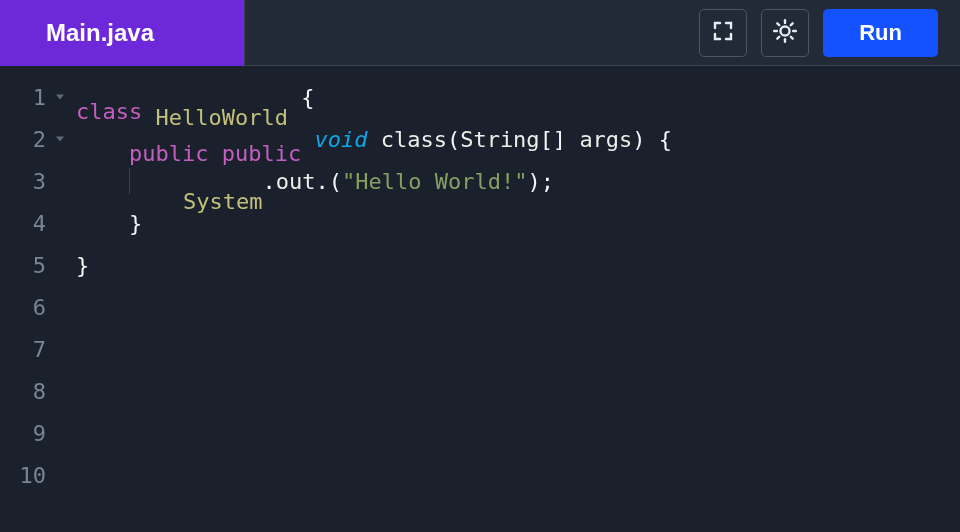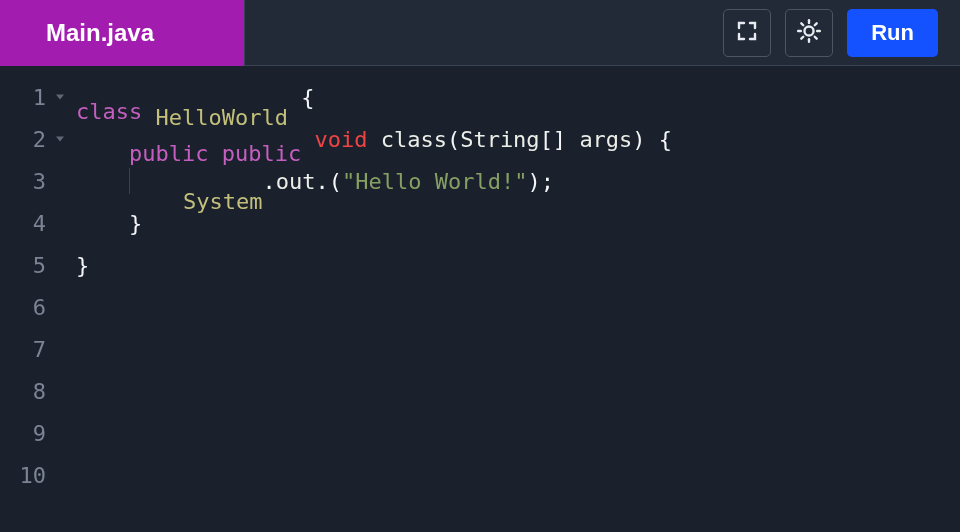--- a/index.html
+++ b/index.html
@@ -15,21 +15,21 @@
     width: 100%; height: 100%;
     background: #1a202c;
   }
   .topbar {
     display: flex; align-items: stretch;
     height: 66px;
   }
   .tab-area {
     display: flex; align-items: center;
     width: 244px;
-    background: #a21caf;
+    background: #6d28d9;
     padding-left: 46px;
   }
   .tab-title {
     color: #fff;
     font-size: 24px;
     font-weight: 600;
   }
   .toolbar {
     flex: 1;
     display: flex; align-items: center; justify-content: flex-end;
@@ -43,21 +43,21 @@
     width: 48px; height: 48px;
     display: flex; align-items: center; justify-content: center;
     background: #222a38;
     border: 1px solid #4b5566;
     border-radius: 5px;
     cursor: pointer;
   }
   .icon-btn svg { stroke: #e8ecf1; }
   .run-btn {
     height: 48px;
-    padding: 0 24px;
+    padding: 0 36px;
     display: flex; align-items: center; justify-content: center;
     background: #1552ff;
     border-radius: 5px;
     color: #fff;
     font-size: 22px;
     font-weight: 700;
     cursor: pointer;
   }
   .editor {
     flex: 1;
@@ -101,21 +101,21 @@
     white-space: pre;
     color: #f4f5f7;
   }
   .indent-guide {
     display: inline-block;
     width: 1px; height: 26px;
     background: #3a4252;
     vertical-align: middle;
   }
   .tk-kw { color: #c45fc0; margin-top: 28px; }
-  .tk-type { color: #ef4444; }
+  .tk-type { color: #0ea5e9; font-style: italic; }
   .tk-id  { color: #c2c07b; margin-top: 40px; }
   .tk-fn  { color: #eceee8; }
   .tk-p   { color: #f4f5f7; }
   .tk-str { color: #85a062; }
 </style>
 </head>
 <body>
 
 <div class="app">
   <div class="topbar">

